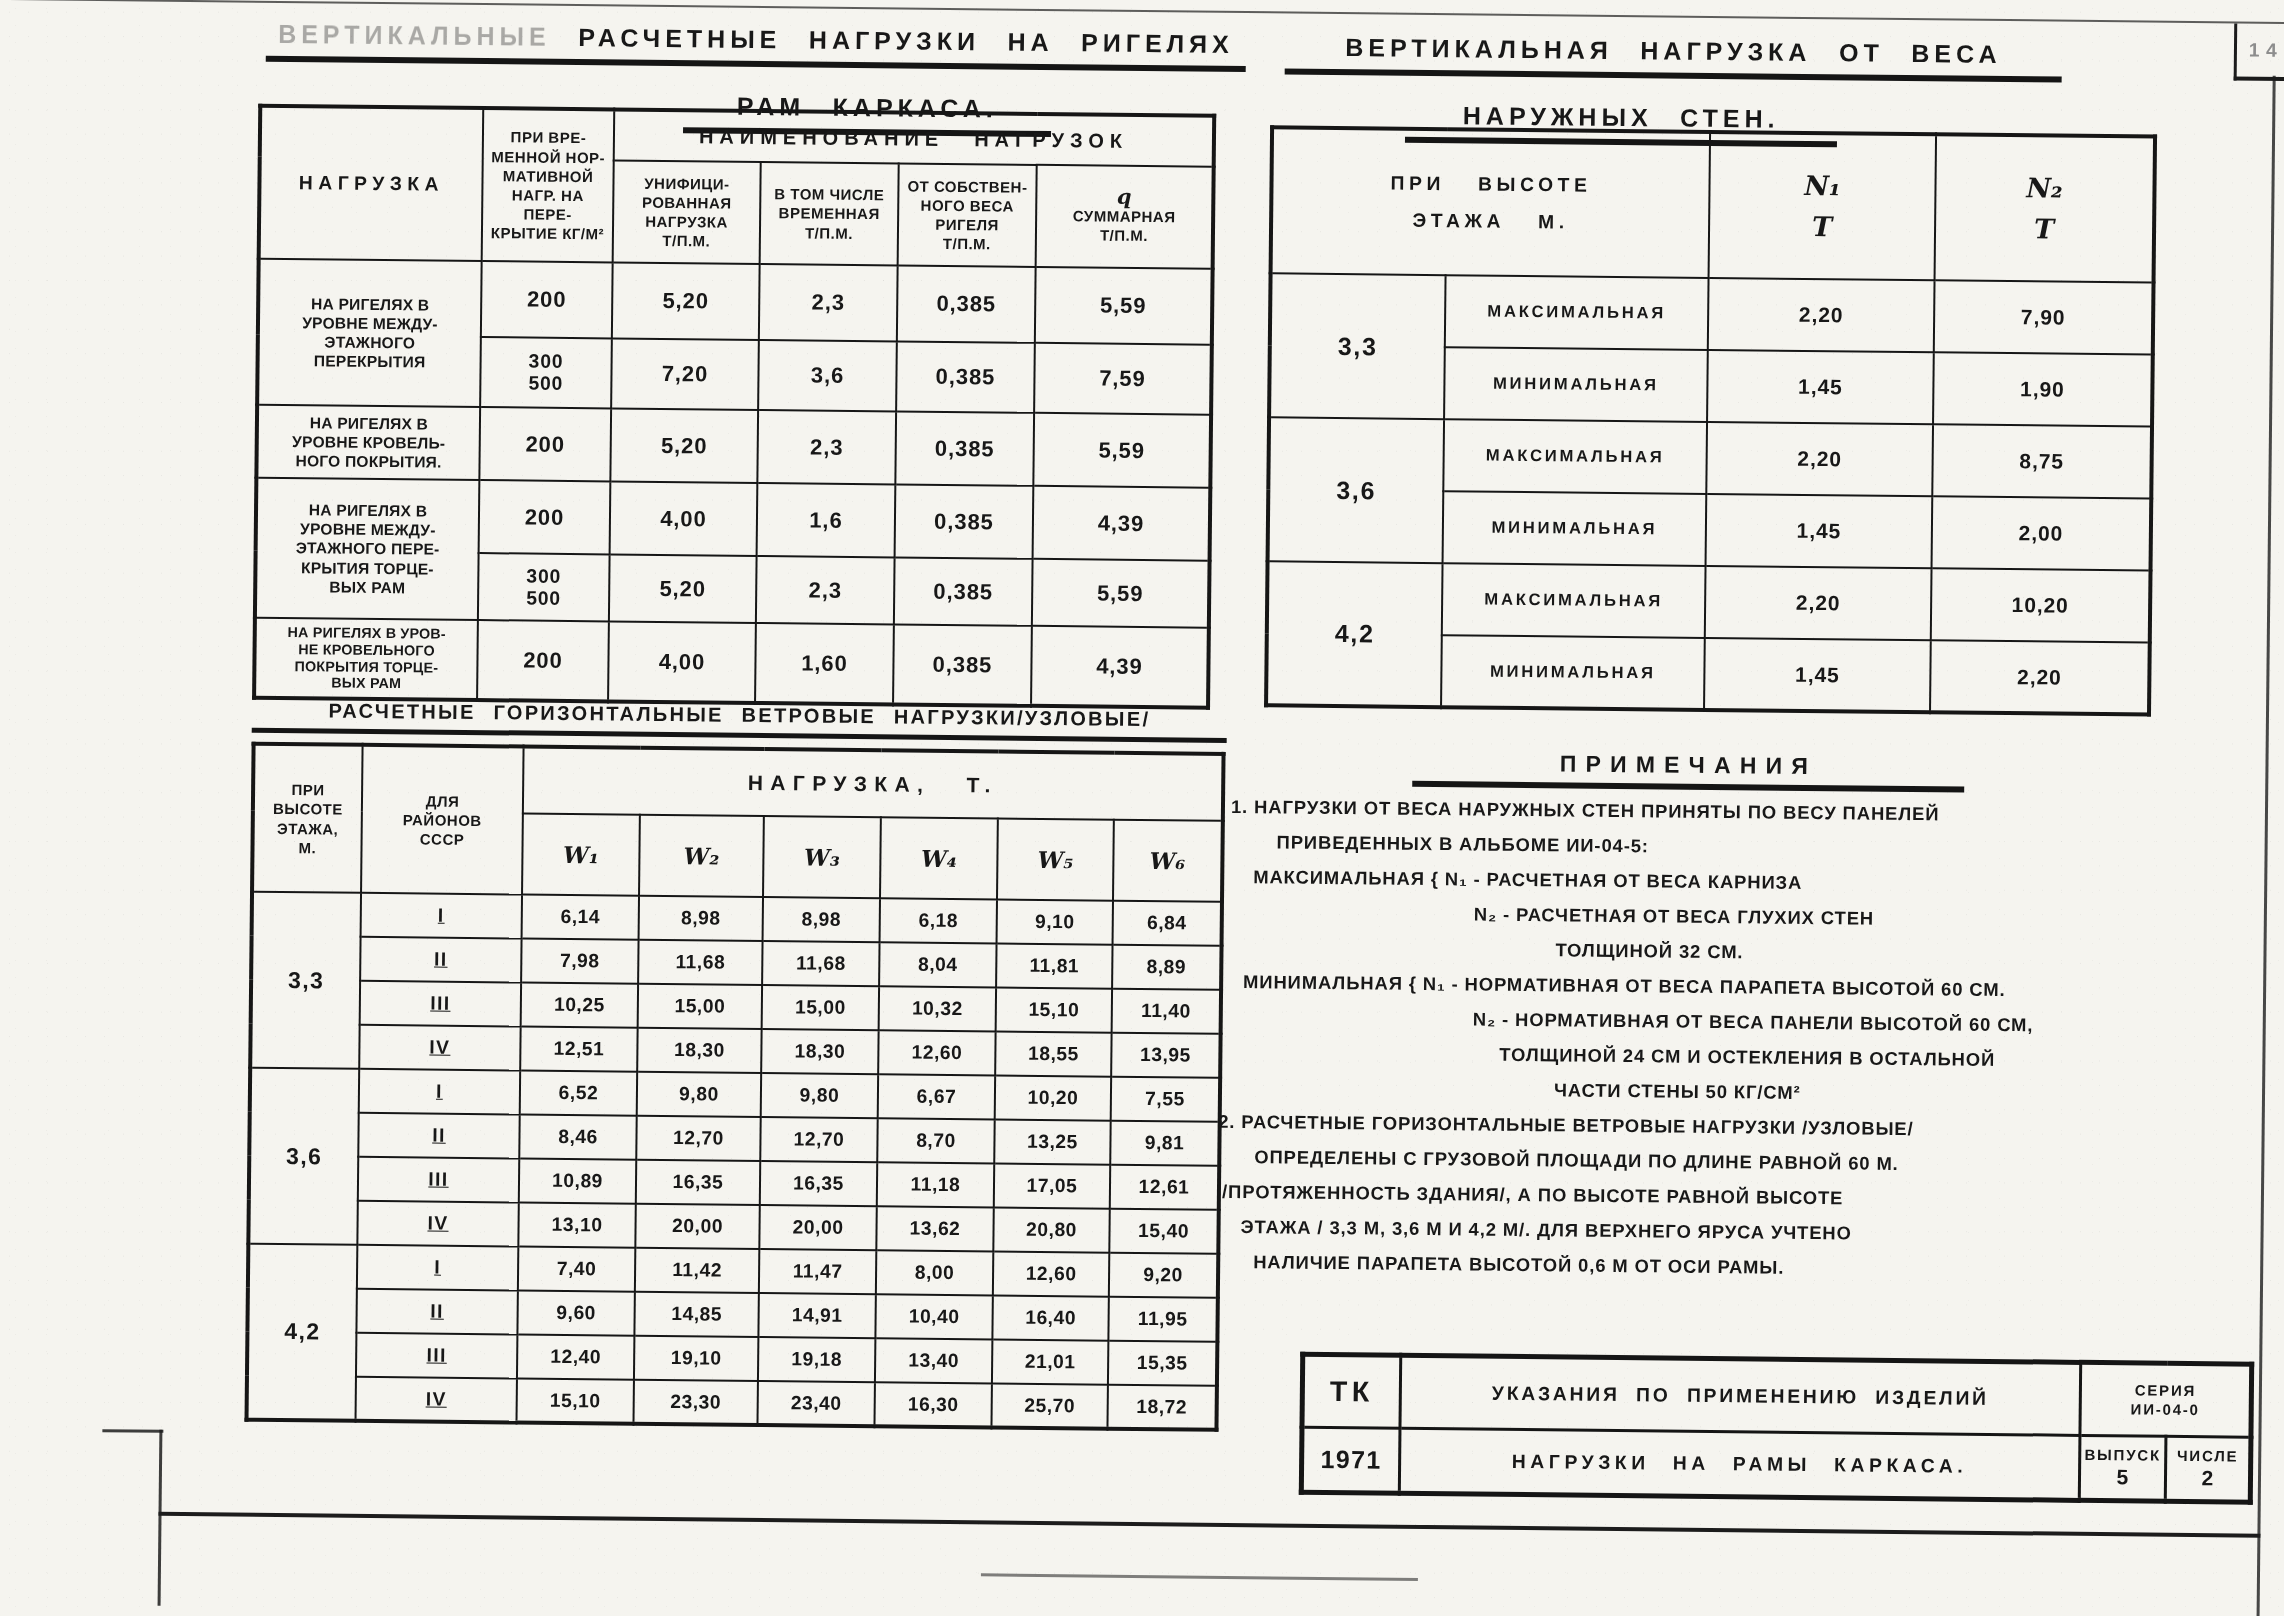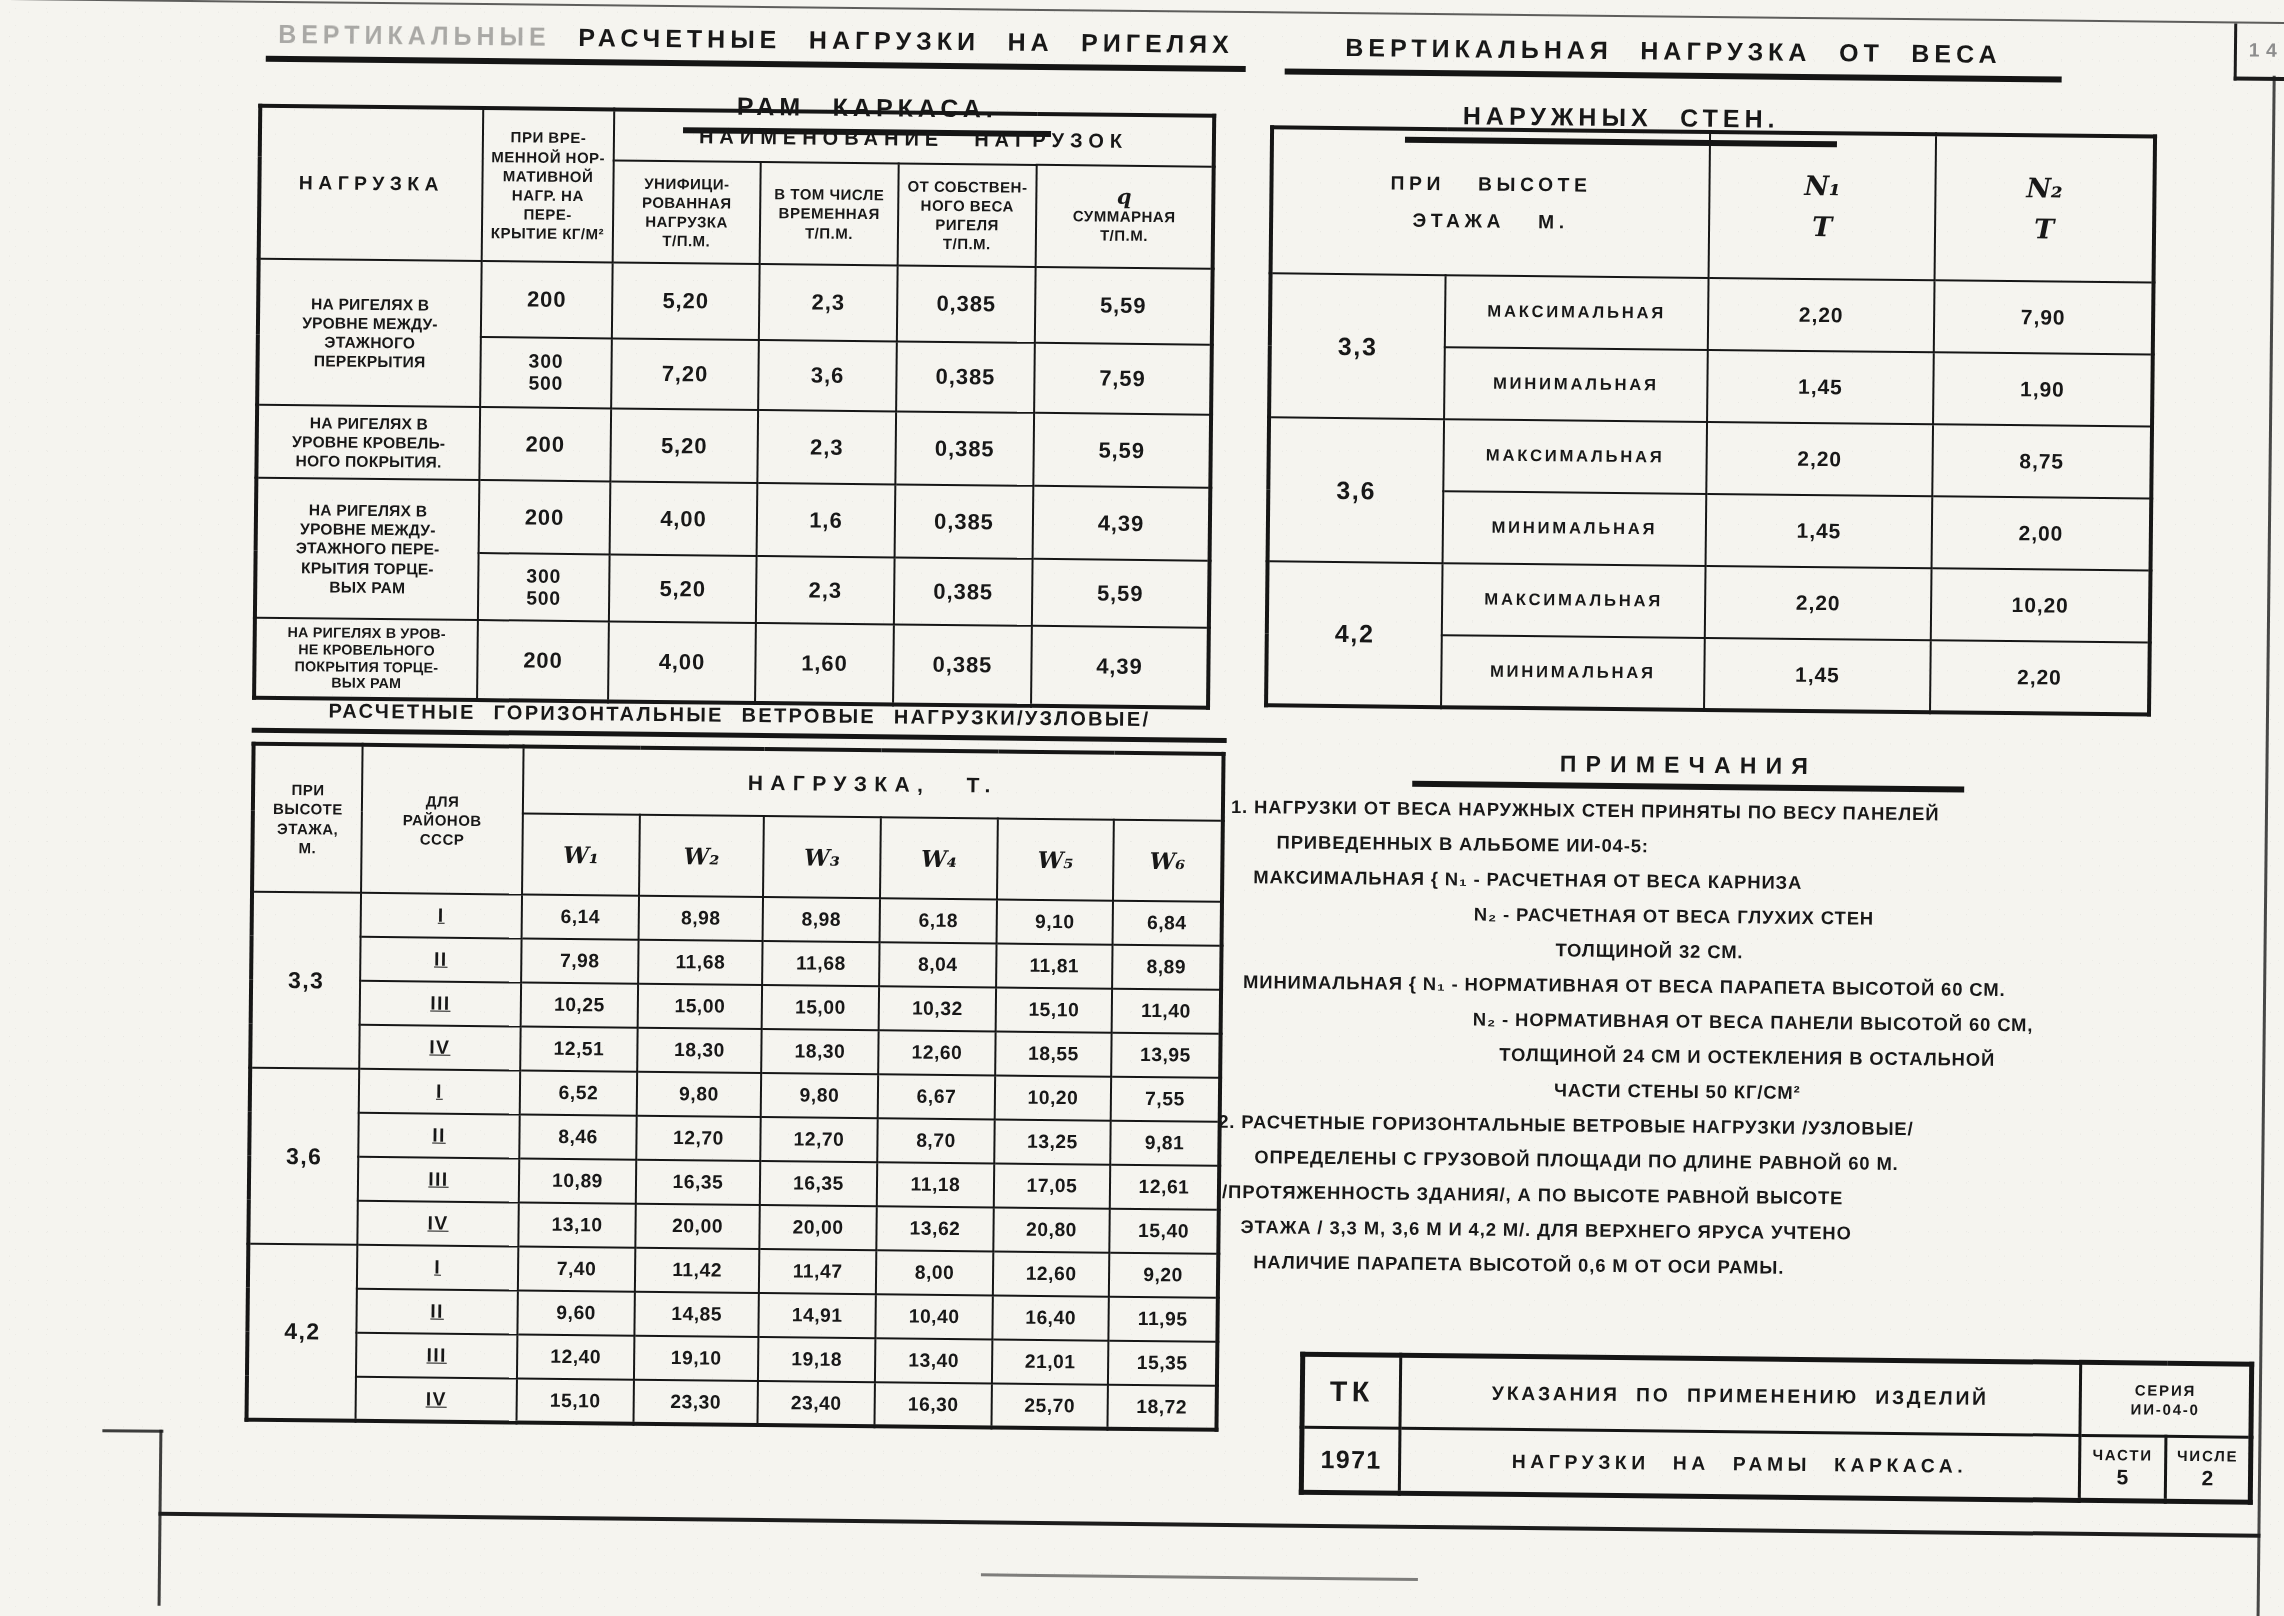--- a/index.html
+++ b/index.html
@@ -430,21 +430,21 @@
         <td class="tb-main1">УКАЗАНИЯ ПО ПРИМЕНЕНИЮ ИЗДЕЛИЙ</td>
         <td colspan="2">
           <div class="tb-small">СЕРИЯ</div>
           <div class="tb-small">ИИ-04-0</div>
         </td>
       </tr>
       <tr style="height:65px">
         <td class="tb-year">1971</td>
         <td class="tb-main2">НАГРУЗКИ НА РАМЫ КАРКАСА.</td>
         <td>
-          <div class="tb-small">ЧАСТИ</div>
+          <div class="tb-small">ВЫПУСК</div>
           <div class="tb-val">5</div>
         </td>
         <td>
           <div class="tb-small">ЧИСЛЕ</div>
           <div class="tb-val">2</div>
         </td>
       </tr>
     </tbody>
       </table>
 

